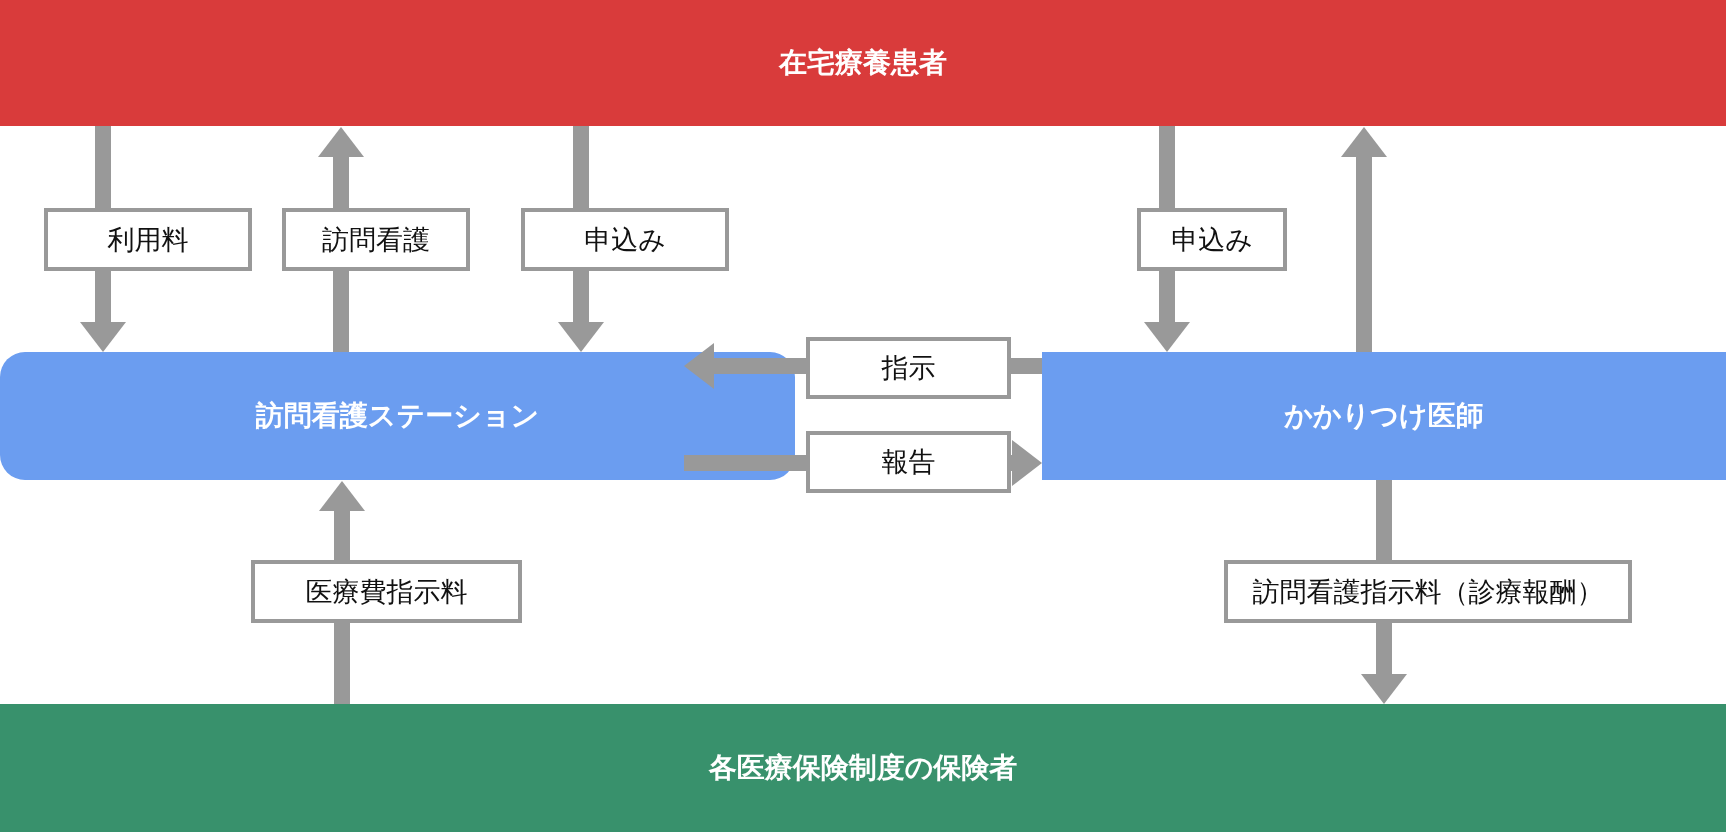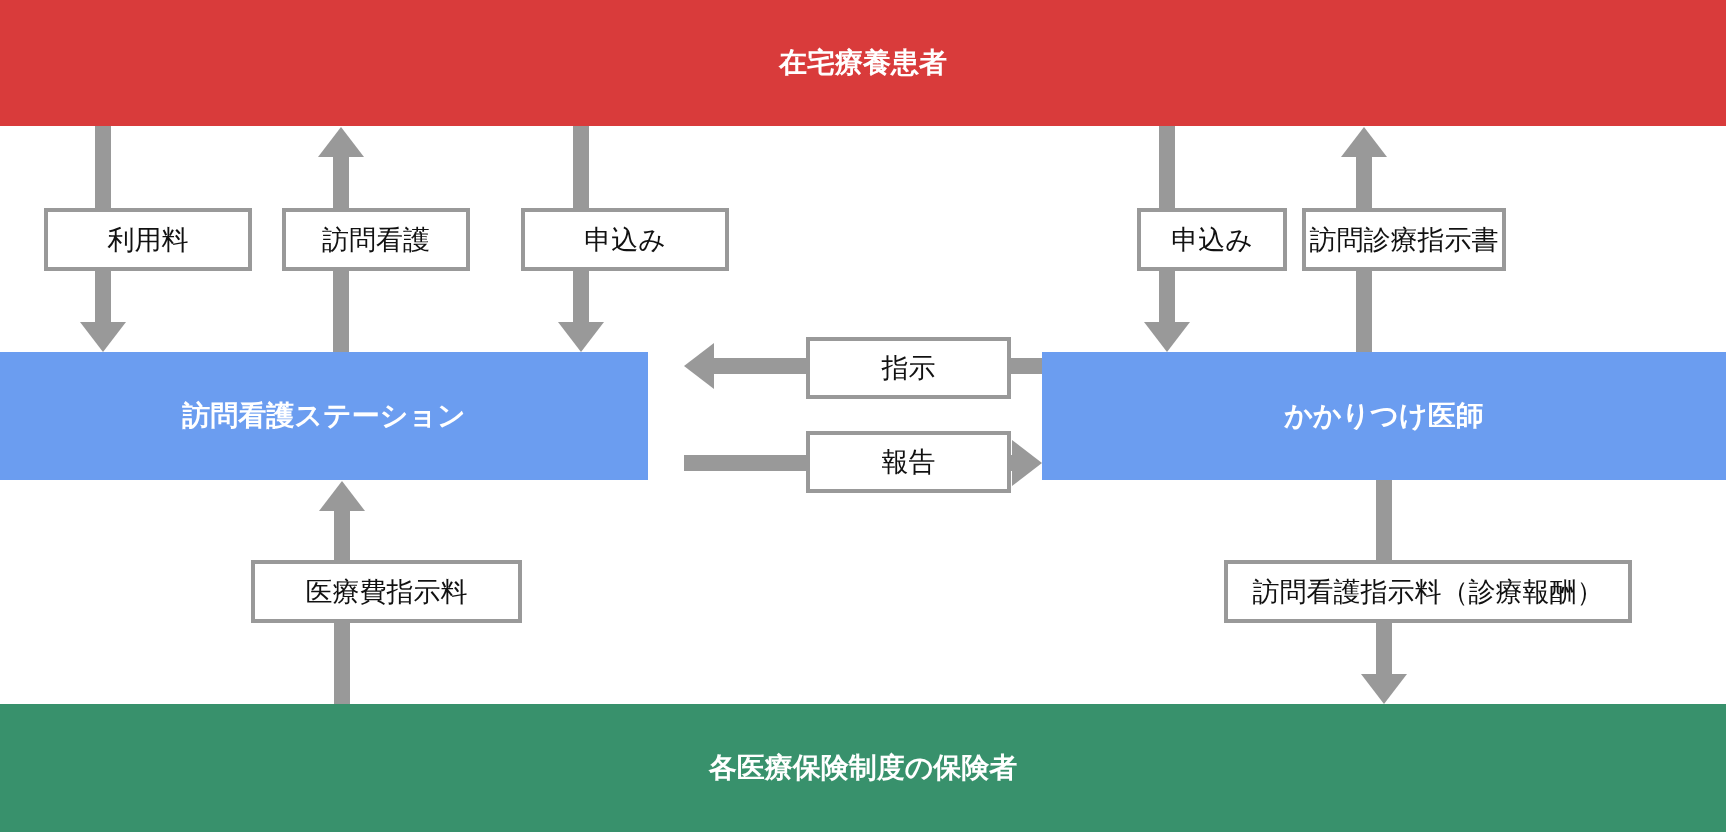--- a/index.html
+++ b/index.html
@@ -37,21 +37,21 @@
 </style>
 </head>
 <body>
 
 <div class="stage">
 
   <div class="bar" style="left: 0px; top: 0px; width: 1726px; height: 126px; background-color: rgb(217, 59, 59);">
     <span>在宅療養患者</span>
   </div>
 
-  <div class="bar" style="left: 0px; top: 352px; width: 648px; height: 128px; background-color: rgb(107, 157, 240);">
+  <div class="bar" style="left: 0px; top: 352px; width: 795px; height: 128px; background-color: rgb(107, 157, 240); border-radius: 25px;">
     <span>訪問看護ステーション</span>
   </div>
 
   <div class="bar" style="left: 1042px; top: 352px; width: 684px; height: 128px; background-color: rgb(107, 157, 240);">
     <span>かかりつけ医師</span>
   </div>
 
   <div class="bar" style="left: 0px; top: 704px; width: 1726px; height: 128px; background-color: rgb(56, 145, 108);">
     <span>各医療保険制度の保険者</span>
   </div>
@@ -84,21 +84,20 @@
   <div class="tri tri-down" style="left:1361px;top:674px;"></div>
 
   <div class="lbl" style="left:0;top:208px;width:208px;height:63px;">利用料</div>
 
   <div class="lbl" style="left:238px;top:208px;width:188px;height:63px;">訪問看護</div>
 
   <div class="lbl" style="left:477px;top:208px;width:208px;height:63px;">申込み</div>
 
   <div class="lbl" style="left:1093px;top:208px;width:150px;height:63px;">申込み</div>
 
-  <div class="lbl" style="left:1258px;top:208px;width:204px;height:63px;">訪問診療指示書</div>
 
   <div class="lbl" style="left:762px;top:337px;width:205px;height:62px;">指示</div>
 
   <div class="lbl" style="left:762px;top:431px;width:205px;height:62px;">報告</div>
 
   <div class="lbl" style="left:207px;top:560px;width:271px;height:63px;">医療費指示料</div>
 
   <div class="lbl" style="left:1180px;top:560px;width:408px;height:63px;">訪問看護指示料（診療報酬）</div>
 
 </div>

